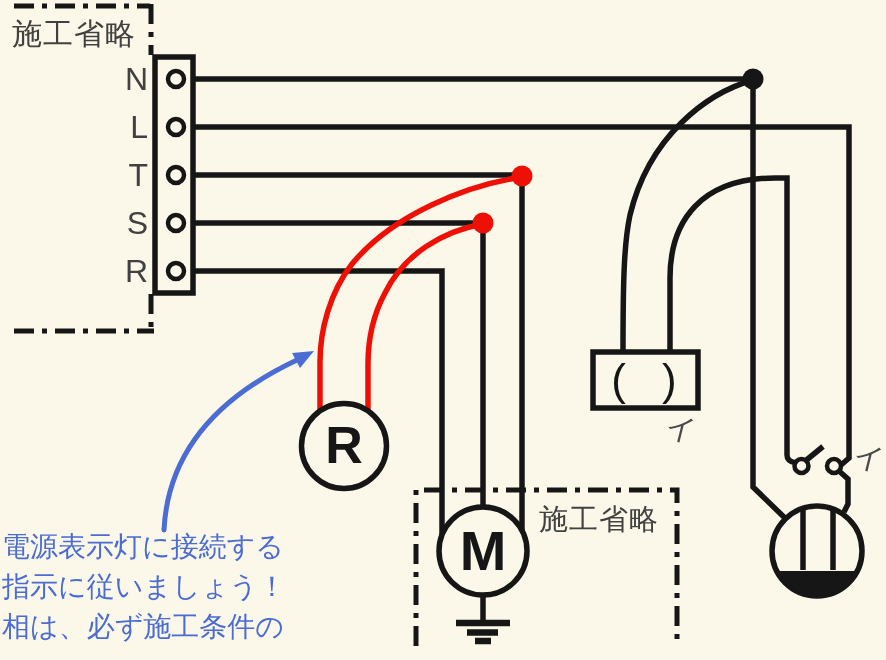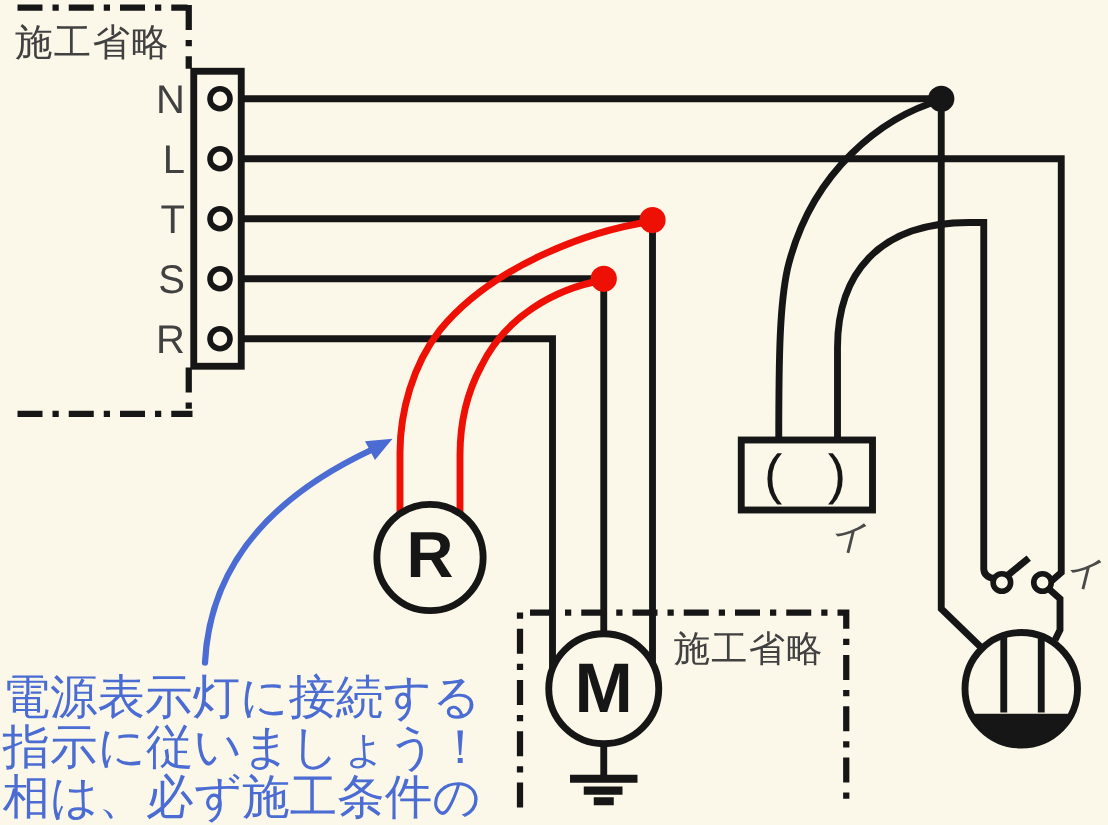--- a/index.html
+++ b/index.html
@@ -27,21 +27,21 @@
   .fillk{fill:var(--wire-black);stroke:none;}
   .arrow{stroke:var(--note-blue);stroke-width:5;fill:none;stroke-linecap:round;}
   .arrowhead{fill:var(--note-blue);stroke:none;}
 
   
   .txt{position:absolute;color:var(--label-gray);white-space:nowrap;}
   .omit{font-size:30px;letter-spacing:1px;}
   .termlbl{left:100px;width:48px;height:42px;line-height:42px;text-align:right;font-size:32px;color:var(--label-gray);}
   .devletter{transform:translate(-50%,-54%);font-weight:600;color:var(--wire-black);}
   .mark{font-size:30px;color:var(--mark-gray);transform:translate(-50%,-50%) rotate(14deg);}
-  .note{position:absolute;left:2px;top:538px;color:var(--note-blue);font-size:38px;line-height:40px;}
+  .note{position:absolute;left:2px;top:527px;color:var(--note-blue);font-size:28px;line-height:40px;}
 </style>
 </head>
 <body>
 
 <div class="stage">
 
   <svg width="886" height="660" viewBox="0 0 886 660">
 
     <path class="dd" d="M14 6 H150"></path>
     <path class="dd" d="M151 4 V55 M151 294 V331"></path>

